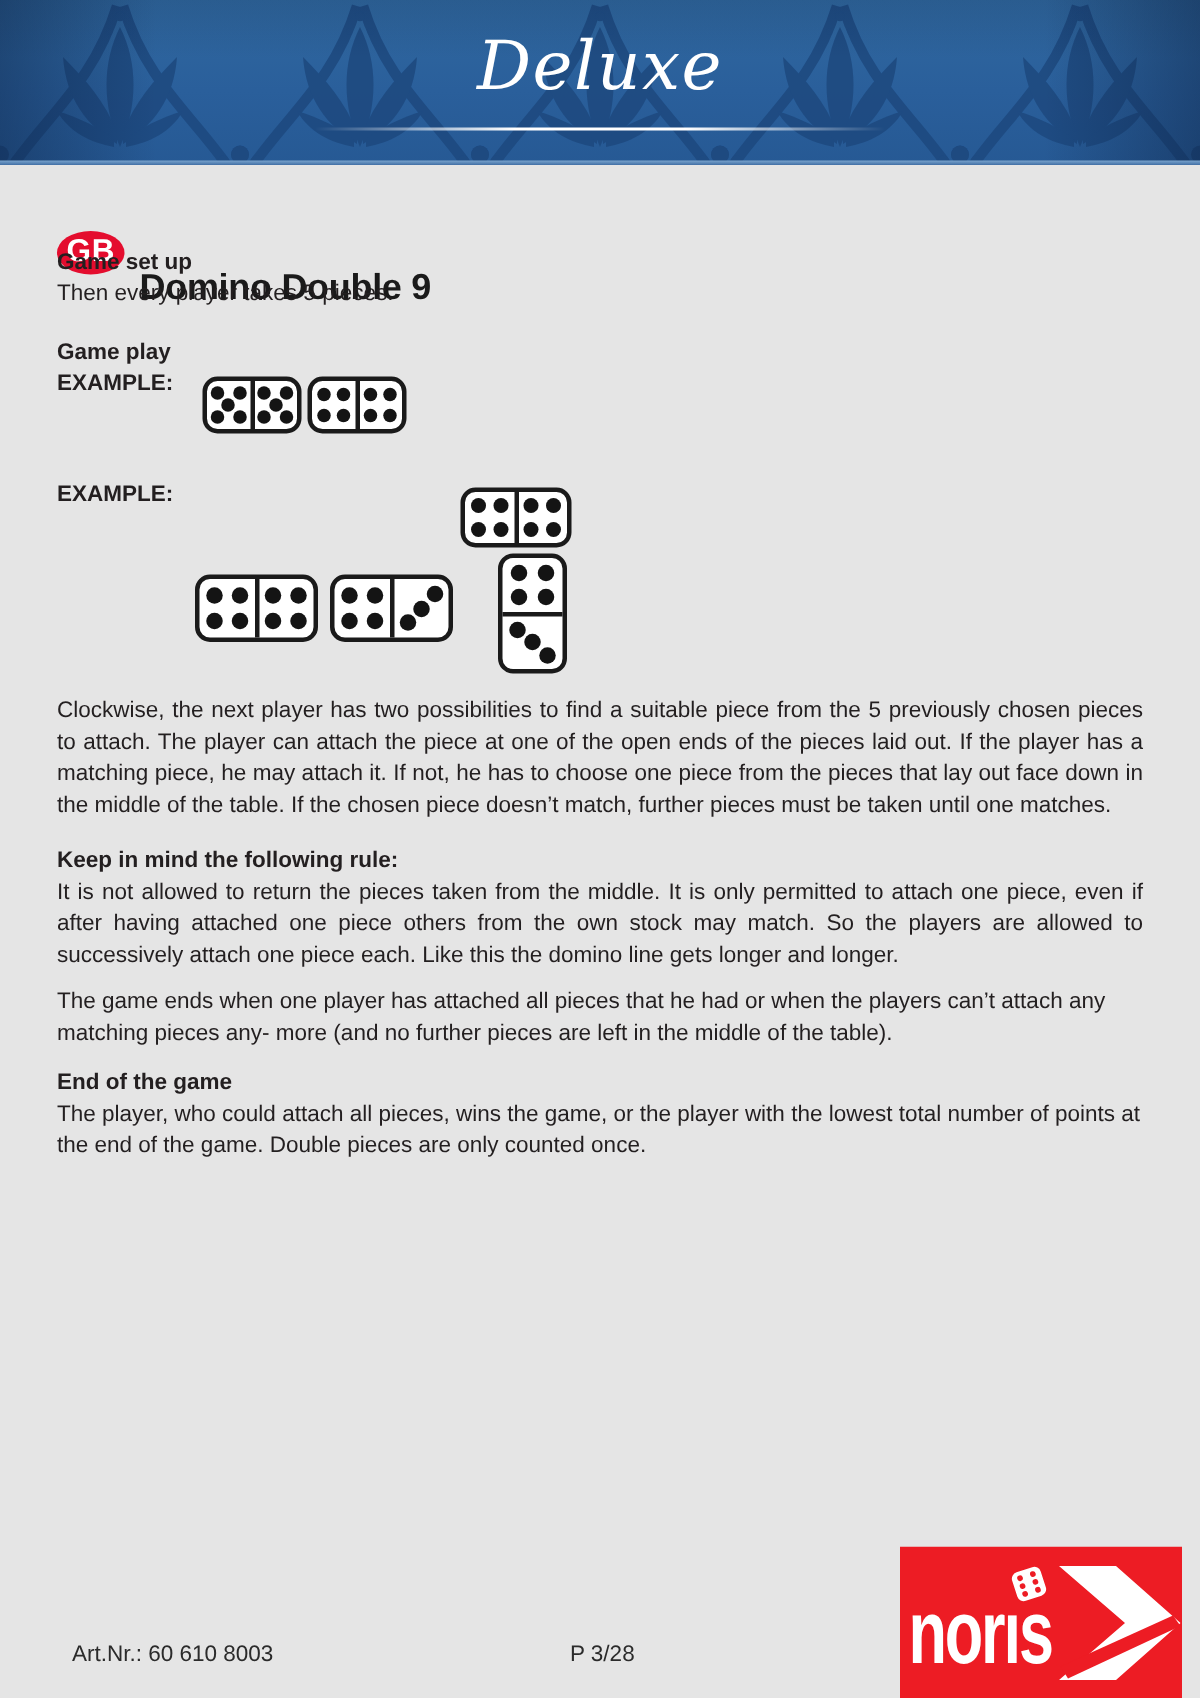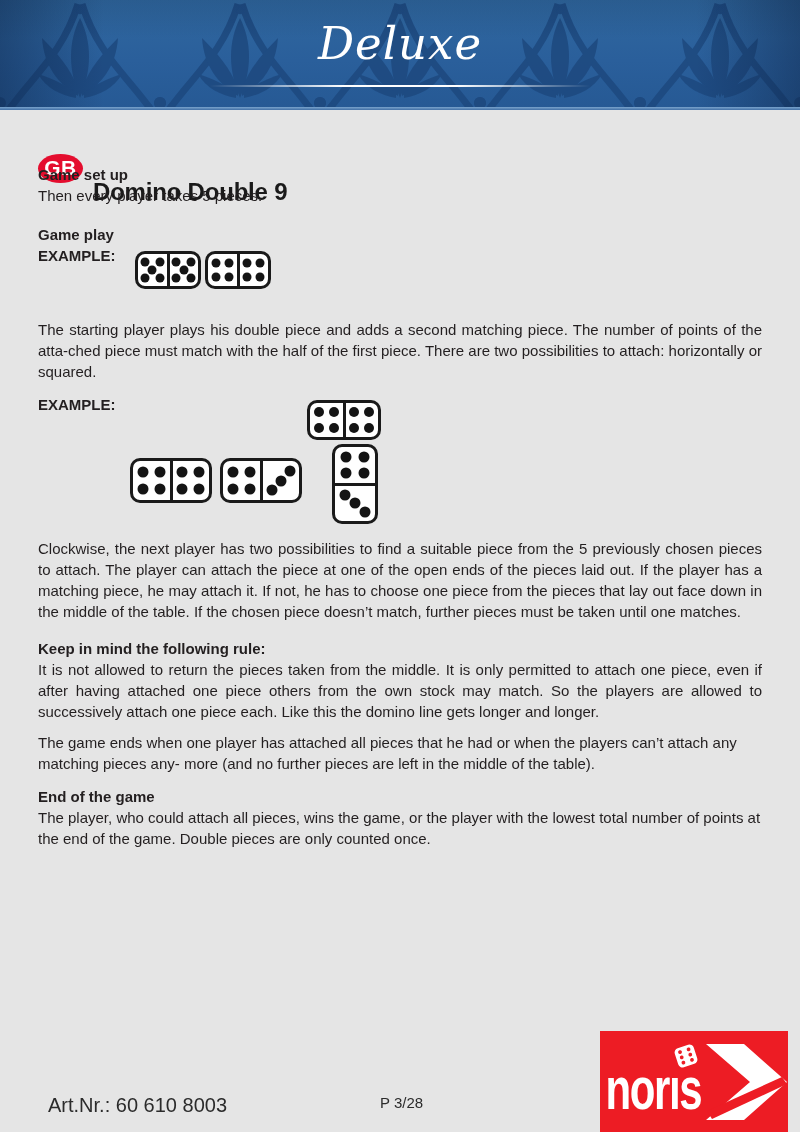--- a/index.html
+++ b/index.html
@@ -57,21 +57,21 @@
   .domino.horiz .divider { width:3px; align-self:stretch; }
   .domino.vert  .divider { height:3px; align-self:stretch; }
   .pip { position:absolute; width:var(--pip,10px); height:var(--pip,10px);
     background:#141414; border-radius:50%; transform:translate(-50%,-50%); }
   .d-ex1 { width:66px; height:38px; --pip:9px; }
   .d-ex2 { width:82px; height:45px; --pip:11px; }
   .d-sqh { width:74px; height:40px; --pip:10px; }
   .d-sqv { width:46px; height:80px; --pip:11px; }
 
   
-  .artnr   { position:absolute; left:48px;  top:1094px; font-size:20px; color:#2b2b2b; }
+  .artnr   { position:absolute; left:48px;  top:1094px; font-size:15px; color:#2b2b2b; }
   .pageind { position:absolute; left:380px; top:1094px; font-size:15px; color:#2b2b2b; }
   .noris-logo { position:absolute; left:600px; top:1031px; width:188px; height:101px; }
 </style>
 </head>
 <body>
 
 <div class="page">
 
   <div class="banner">
     <svg class="pattern" viewBox="0 0 800 110" preserveAspectRatio="none">
@@ -147,21 +147,20 @@
             <div class="half">
               <span class="pip" style="left: 27%; top: 27%;"></span>
               <span class="pip" style="left: 73%; top: 27%;"></span>
               <span class="pip" style="left: 27%; top: 73%;"></span>
               <span class="pip" style="left: 73%; top: 73%;"></span>
             </div>
           </div>
       </div>
     </div>
 
-    <p class="j mb12">The starting player plays his double piece and adds a second matching piece. The number of points of the atta-ched piece must match with the half of the first piece. There are two possibilities to attach: horizontally or squared.</p>
 
     <div class="example ex2">
       <span class="ex-label">EXAMPLE:</span>
       <div class="row">
         <div class="domino d-ex2 horiz">
             <div class="half">
               <span class="pip" style="left: 27%; top: 27%;"></span>
               <span class="pip" style="left: 73%; top: 27%;"></span>
               <span class="pip" style="left: 27%; top: 73%;"></span>
               <span class="pip" style="left: 73%; top: 73%;"></span>

